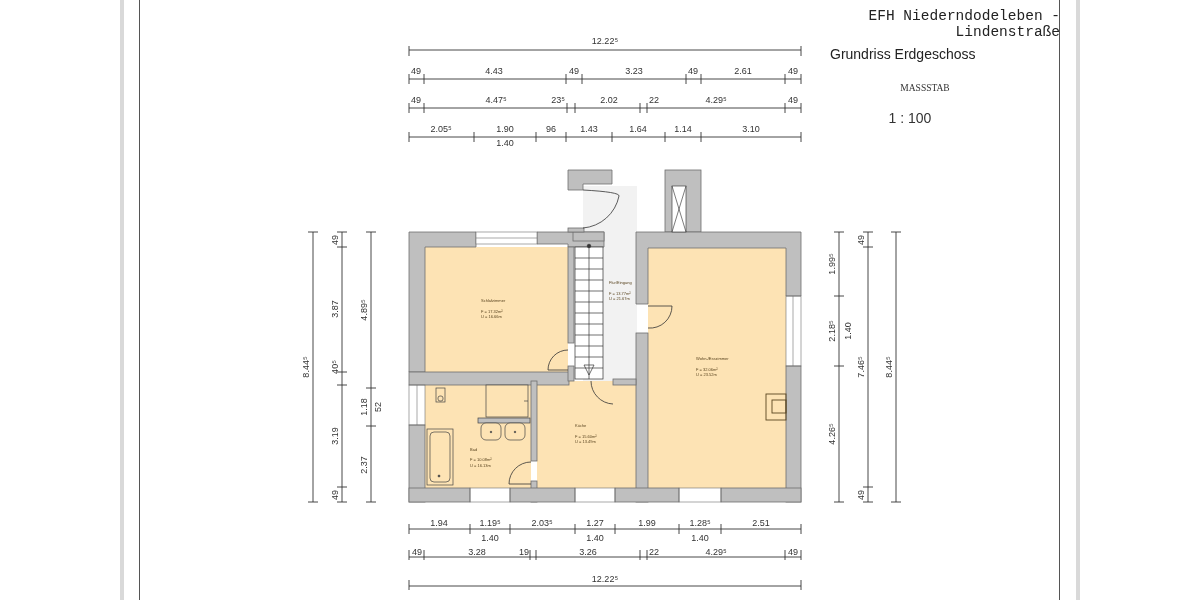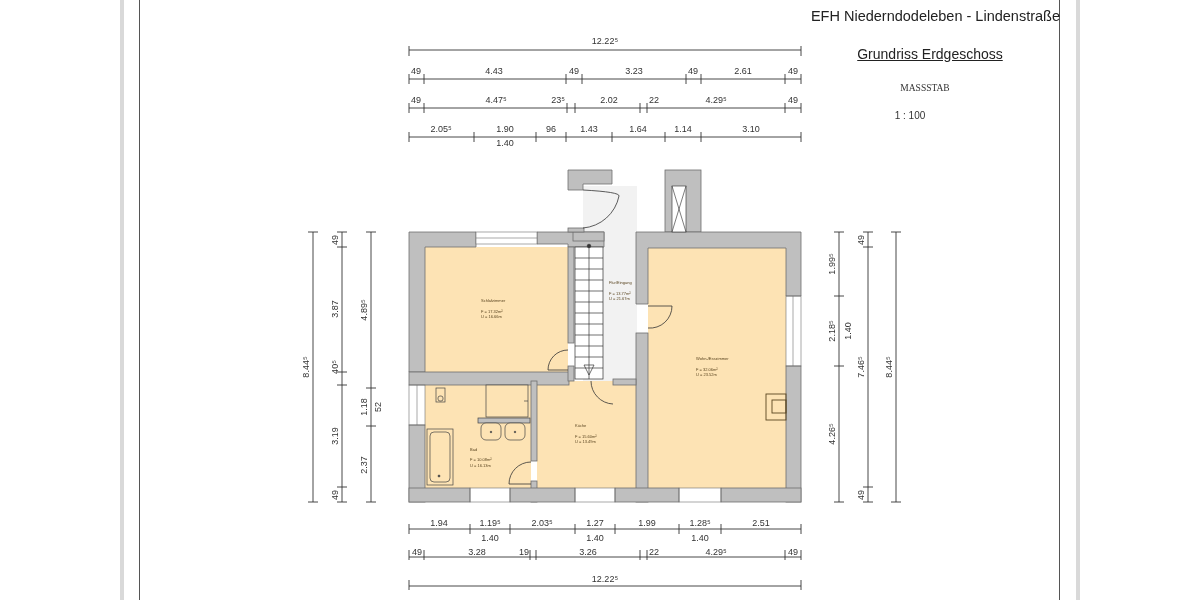--- a/index.html
+++ b/index.html
@@ -1,22 +1,22 @@
 <!DOCTYPE html>
 <html><head>
 <meta charset="utf-8">
 <style>
   html,body{margin:0;padding:0;}
   body{width:1200px;height:600px;position:relative;overflow:hidden;background:#ffffff;font-family:"Liberation Sans",sans-serif;color:#222;}
   .edge-gray{position:absolute;top:0;height:600px;width:4px;background:#d9d9d9;}
   .edge-line{position:absolute;top:0;height:600px;width:1px;background:#555;}
-  .title{position:absolute;left:790px;top:8px;width:270px;text-align:right;font-size:14.5px;color:#222;}
-  .subtitle{position:absolute;left:830px;top:46px;width:200px;text-align:center;font-size:14px;color:#222;text-decoration:underline;}
+  .title{position:absolute;left:790px;top:8px;width:270px;text-align:right;font-size:14.5px;color:#222;font-family:Liberation Mono, monospace;}
+  .subtitle{position:absolute;left:830px;top:46px;width:200px;text-align:left;font-size:14px;color:#222;}
   .mstab{position:absolute;left:870px;top:83px;width:110px;text-align:center;font-size:9.5px;color:#333;font-family:Liberation Serif, serif;}
-  .mval{position:absolute;left:870px;top:110px;width:80px;text-align:center;font-size:10px;color:#333;}
+  .mval{position:absolute;left:870px;top:110px;width:80px;text-align:center;font-size:14px;color:#333;}
   svg{position:absolute;left:0;top:0;}
   .dim text, text.dim{font-family:"Liberation Sans",sans-serif;font-size:9px;fill:#333;}
   .rl{font-family:"Liberation Sans",sans-serif;font-size:4px;fill:#5a4520;}
 </style>
 </head>
 <body>
 
 <div class="edge-gray" style="left:120px;"></div>
 <div class="edge-line" style="left:139px;"></div>
 <div class="edge-line" style="left:1059px;"></div>

